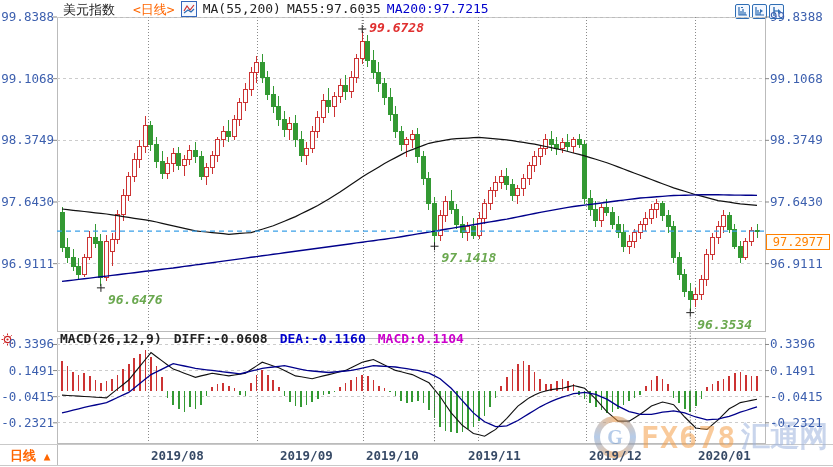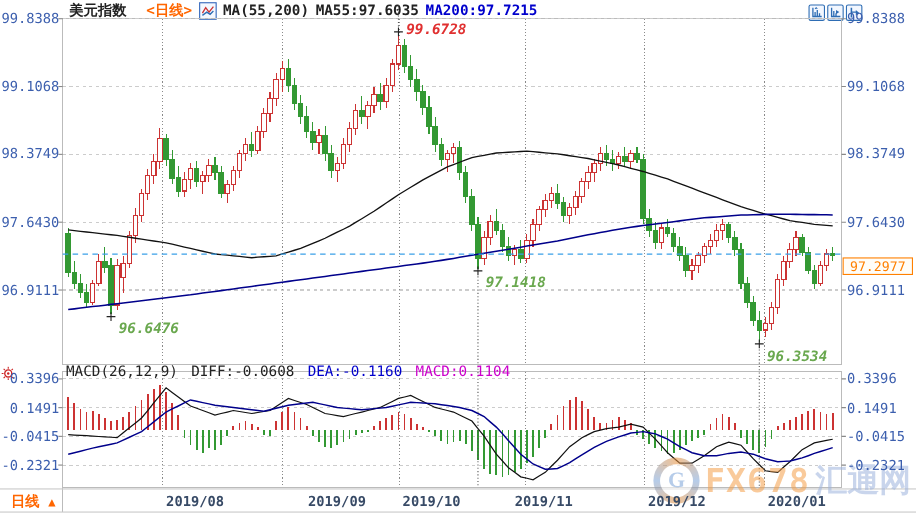--- a/index.html
+++ b/index.html
@@ -1,28 +1,28 @@
 <!DOCTYPE html>
 <html><head>
 <meta charset="utf-8">
 <style>
   html,body{margin:0;padding:0;background:#fff;}
   #app{position:relative;width:833px;height:467px;background:#fff;overflow:hidden;
        font-family:"DejaVu Sans Mono","Liberation Sans",sans-serif;font-size:12px;}
   .abs{position:absolute;}
-  .hdr{position:absolute;top:1px;left:63px;display:flex;align-items:center;gap:6px;
-       font-size:13px;font-weight:bold;color:#222;white-space:nowrap;}
+  .hdr{position:absolute;top:1px;left:63px;display:flex;gap:6px;
+       font-size:13px;font-weight:normal;color:#222;white-space:nowrap;}
   .hdr .tag{color:#ff6600;margin-left:12px;}
   .hdr .ma200{color:#0000cc;}
   .iconbox{display:inline-flex;width:14px;height:14px;border:1px solid #3366bb;background:#f4f8ff;
        align-items:center;justify-content:center;}
   .toolbar{position:absolute;top:4px;left:735px;display:flex;gap:2px;}
   .toolbar .tbtn{width:13px;height:13px;border:1px solid #2e6db4;border-radius:2px;background:#f2f7ff;
        display:flex;align-items:center;justify-content:center;cursor:pointer;}
-  .macdhdr{position:absolute;top:331px;left:60px;display:flex;gap:12px;font-size:13px;font-weight:normal;
+  .macdhdr{position:absolute;top:331px;left:60px;display:flex;gap:12px;font-size:13px;font-weight:bold;
        color:#222;white-space:nowrap;background:rgba(255,255,255,.0);}
   .macdhdr .dea{color:#0000cc;} .macdhdr .macdv{color:#cc00cc;}
   .axis-label{position:absolute;width:54px;text-align:right;color:#3c5fae;font-size:12.5px;}
   .axis-label.right{text-align:left;width:60px;}
   .date-label{position:absolute;top:448px;color:#374a66;font-size:12.5px;font-weight:bold;}
   .ann{position:absolute;font-size:13px;font-weight:bold;white-space:nowrap;font-style:italic;}
   .lastbox{position:absolute;left:766px;width:62px;height:14px;border:1px solid #ff8000;color:#ff8000;
        font-size:12px;text-align:center;line-height:14px;background:#fffdf8;}
   .tab{position:absolute;left:10px;top:447px;color:#ff6600;font-size:13px;font-weight:bold;cursor:pointer;}
   .tab .arrow{font-size:11px;}

